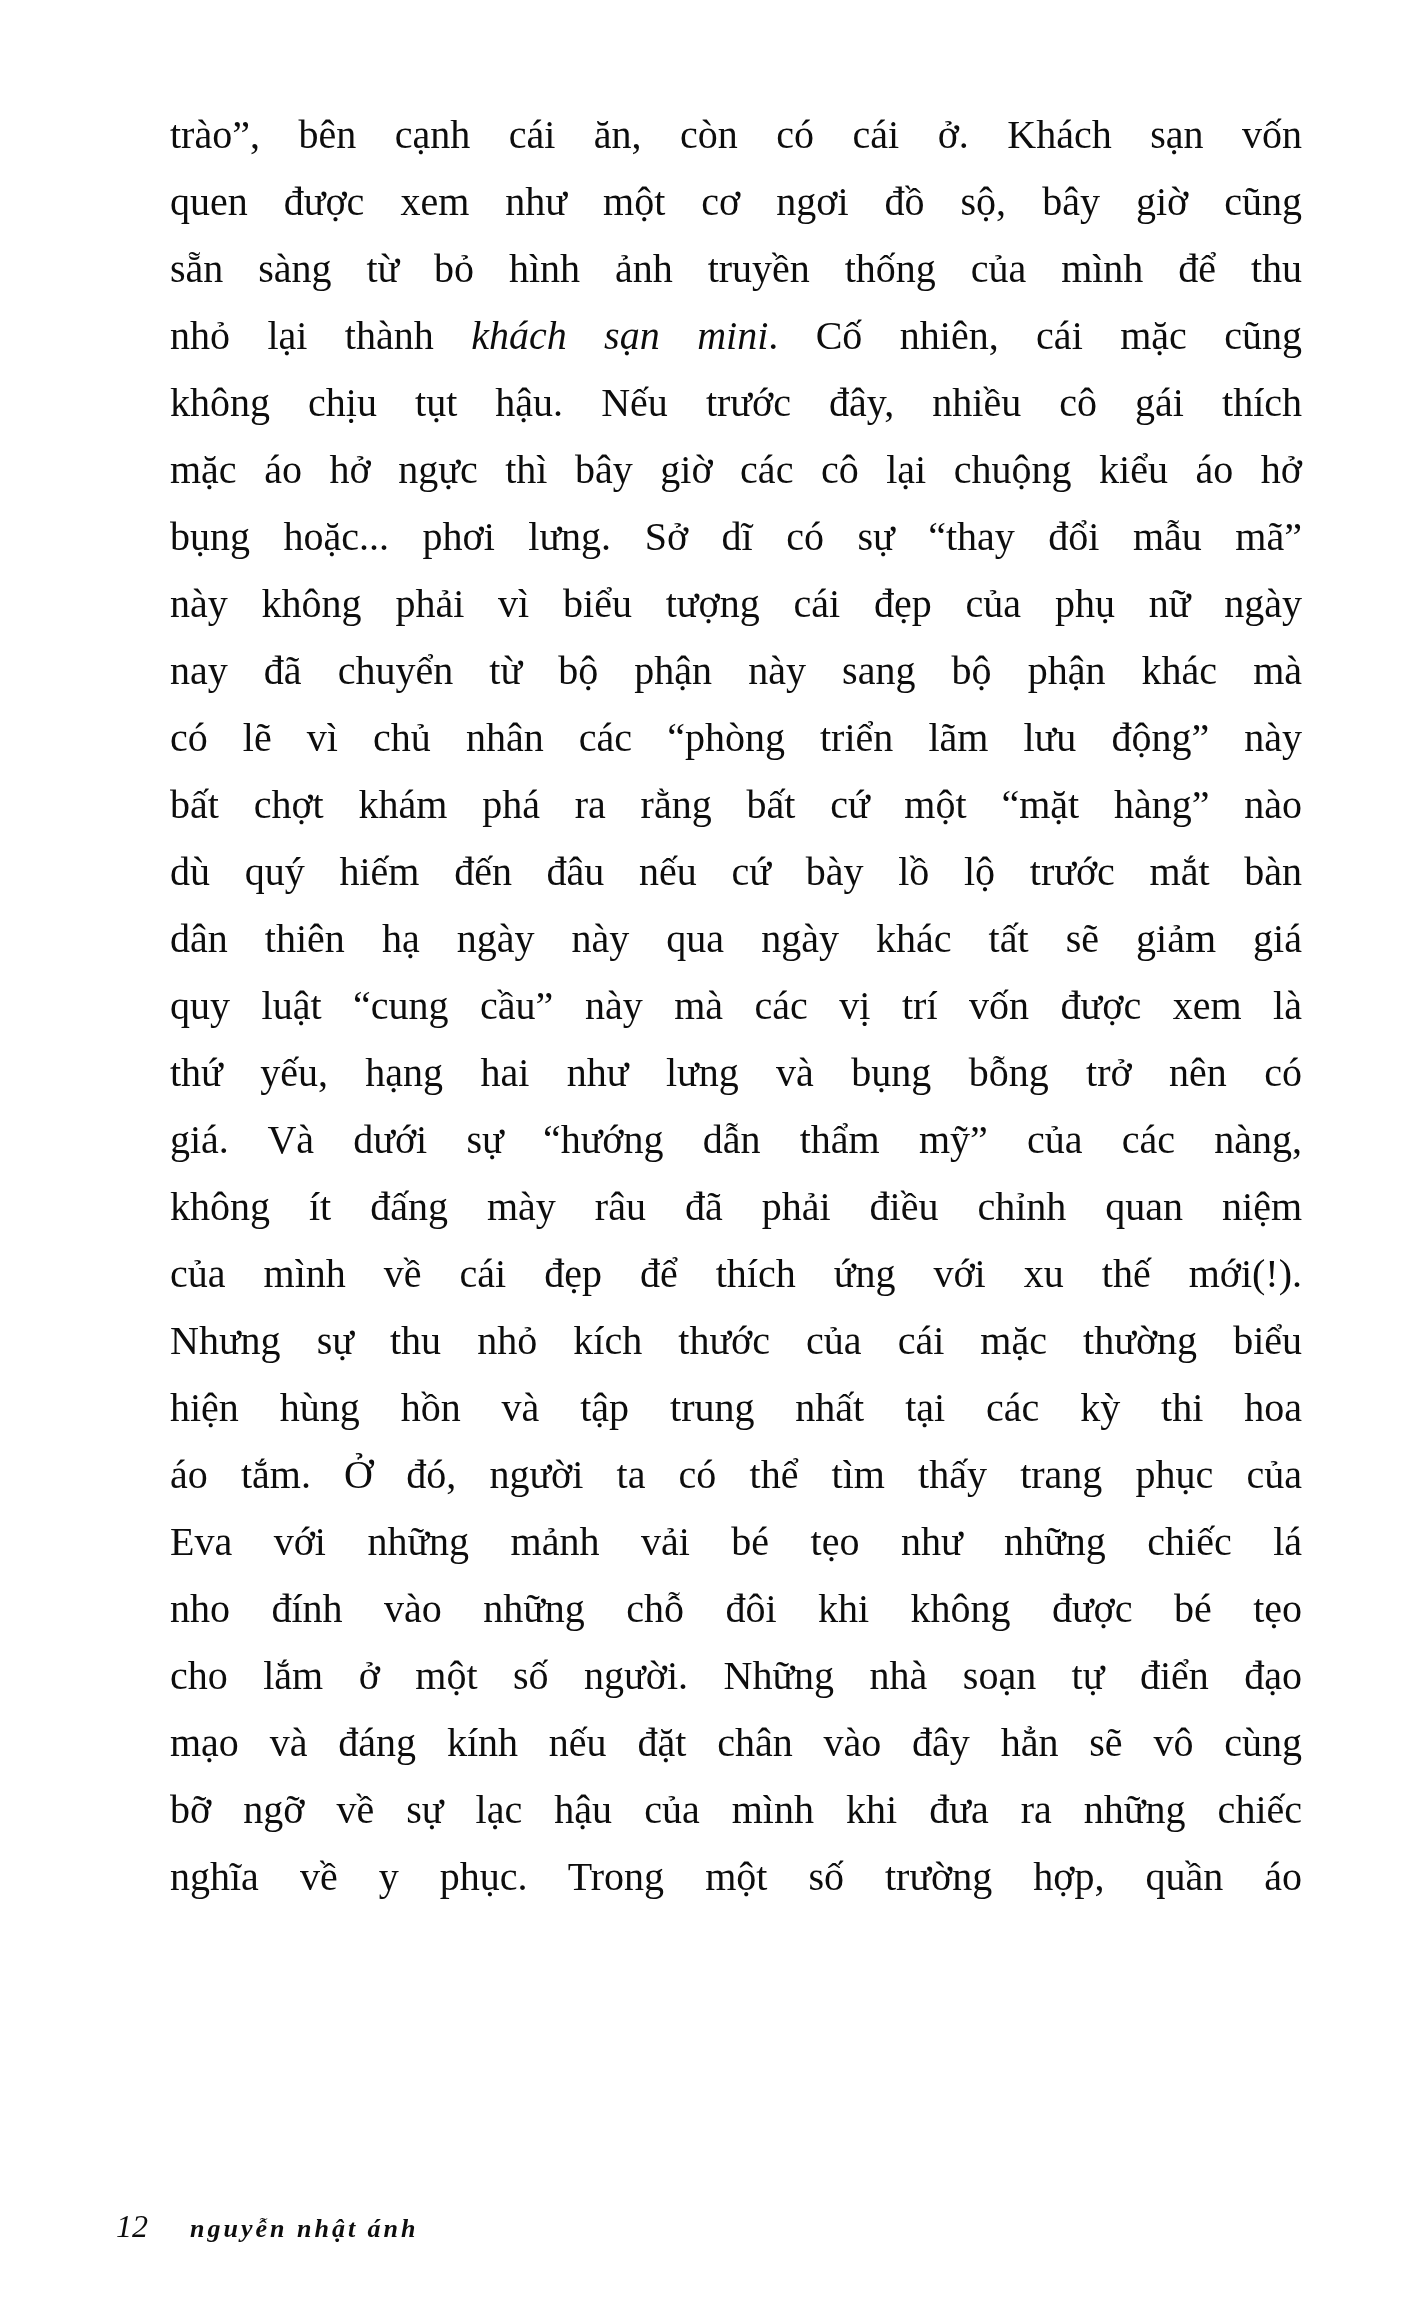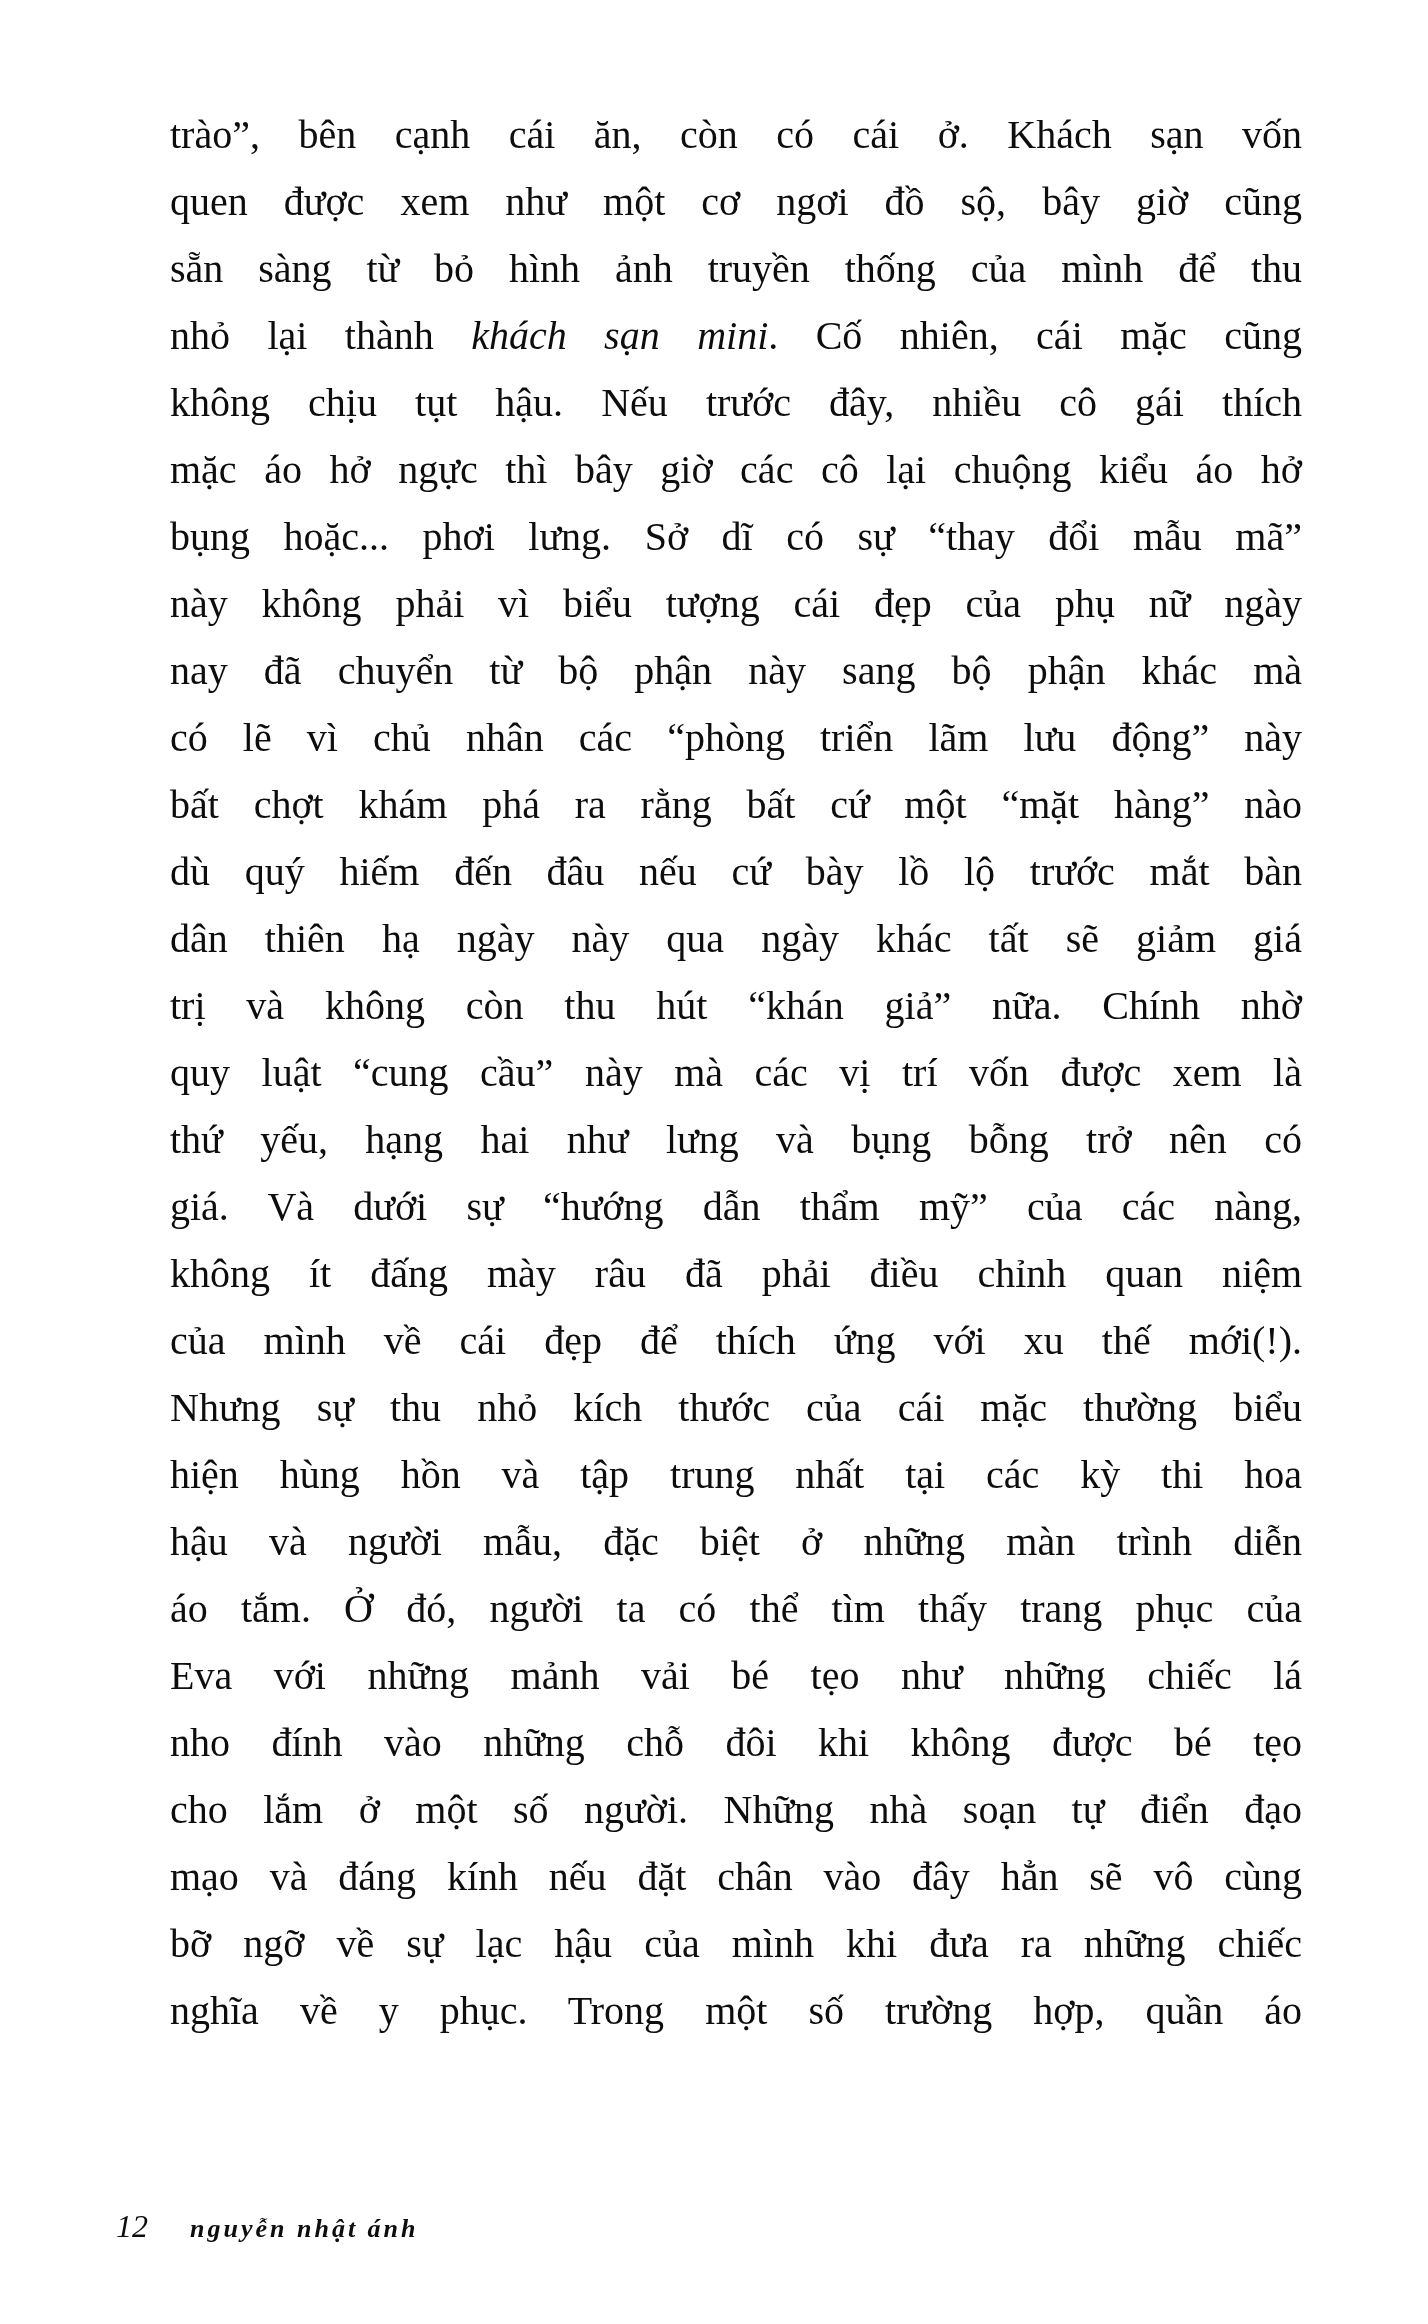--- a/index.html
+++ b/index.html
@@ -62,29 +62,27 @@
       <div class="text-line"><span class="seg">nhỏ lại thành </span><span class="seg italic">khách sạn mini</span><span class="seg">. Cố nhiên, cái mặc cũng</span></div>
       <div class="text-line"><span class="seg">không chịu tụt hậu. Nếu trước đây, nhiều cô gái thích</span></div>
       <div class="text-line"><span class="seg">mặc áo hở ngực thì bây giờ các cô lại chuộng kiểu áo hở</span></div>
       <div class="text-line"><span class="seg">bụng hoặc... phơi lưng. Sở dĩ có sự “thay đổi mẫu mã”</span></div>
       <div class="text-line"><span class="seg">này không phải vì biểu tượng cái đẹp của phụ nữ ngày</span></div>
       <div class="text-line"><span class="seg">nay đã chuyển từ bộ phận này sang bộ phận khác mà</span></div>
       <div class="text-line"><span class="seg">có lẽ vì chủ nhân các “phòng triển lãm lưu động” này</span></div>
       <div class="text-line"><span class="seg">bất chợt khám phá ra rằng bất cứ một “mặt hàng” nào</span></div>
       <div class="text-line"><span class="seg">dù quý hiếm đến đâu nếu cứ bày lồ lộ trước mắt bàn</span></div>
       <div class="text-line"><span class="seg">dân thiên hạ ngày này qua ngày khác tất sẽ giảm giá</span></div>
-      <div class="text-line"><span class="seg">trị và không còn thu hút “khán giả” nữa. Chính nhờ</span></div>
       <div class="text-line"><span class="seg">quy luật “cung cầu” này mà các vị trí vốn được xem là</span></div>
       <div class="text-line"><span class="seg">thứ yếu, hạng hai như lưng và bụng bỗng trở nên có</span></div>
       <div class="text-line"><span class="seg">giá. Và dưới sự “hướng dẫn thẩm mỹ” của các nàng,</span></div>
       <div class="text-line"><span class="seg">không ít đấng mày râu đã phải điều chỉnh quan niệm</span></div>
       <div class="text-line"><span class="seg">của mình về cái đẹp để thích ứng với xu thế mới(!).</span></div>
       <div class="text-line"><span class="seg">Nhưng sự thu nhỏ kích thước của cái mặc thường biểu</span></div>
       <div class="text-line"><span class="seg">hiện hùng hồn và tập trung nhất tại các kỳ thi hoa</span></div>
-      <div class="text-line"><span class="seg">hậu và người mẫu, đặc biệt ở những màn trình diễn</span></div>
       <div class="text-line"><span class="seg">áo tắm. Ở đó, người ta có thể tìm thấy trang phục của</span></div>
       <div class="text-line"><span class="seg">Eva với những mảnh vải bé tẹo như những chiếc lá</span></div>
       <div class="text-line"><span class="seg">nho đính vào những chỗ đôi khi không được bé tẹo</span></div>
       <div class="text-line"><span class="seg">cho lắm ở một số người. Những nhà soạn tự điển đạo</span></div>
       <div class="text-line"><span class="seg">mạo và đáng kính nếu đặt chân vào đây hẳn sẽ vô cùng</span></div>
       <div class="text-line"><span class="seg">bỡ ngỡ về sự lạc hậu của mình khi đưa ra những chiếc</span></div>
       <div class="text-line"><span class="seg">nghĩa về y phục. Trong một số trường hợp, quần áo</span></div>
     </div>
   <div class="footer">
     <span class="folio">12</span>

